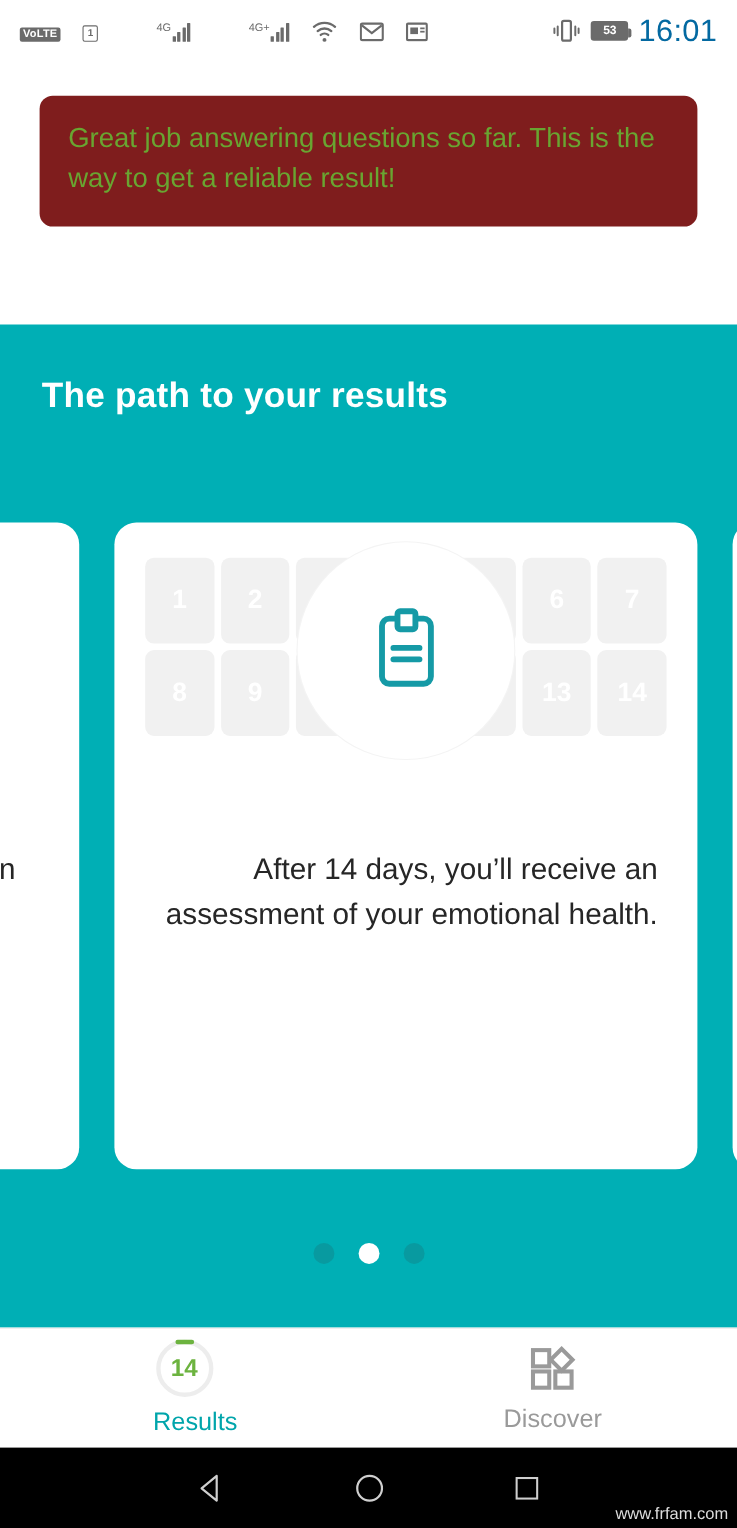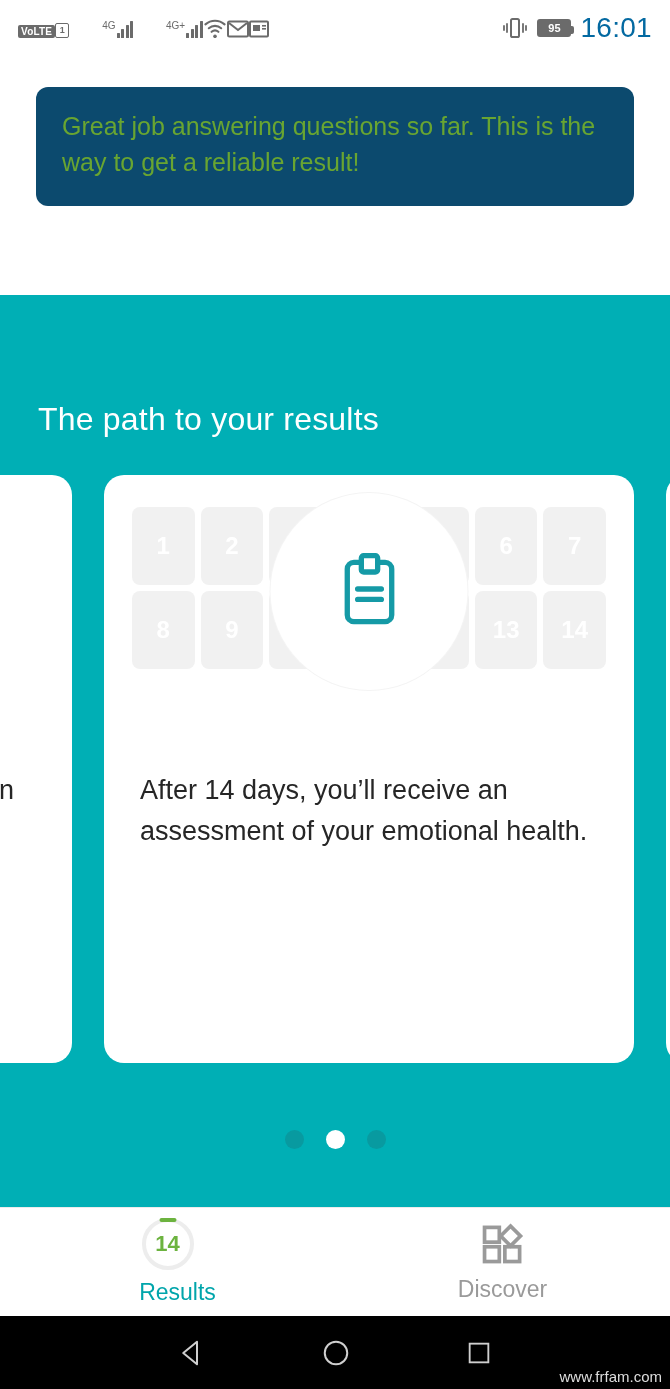--- a/index.html
+++ b/index.html
@@ -12,21 +12,21 @@
   }
 
   
   .statusbar{
     height:55px; width:100%;
     display:flex; align-items:center;
     padding:0 18px;
     background:#ffffff;
     color:#6b6b6b;
   }
-  .sb-left{ display:flex; align-items:flex-end; gap:0; flex:1; }
+  .sb-left{ display:flex; align-items:flex-end; gap:20px; flex:1; }
   .sb-right{ display:flex; align-items:center; gap:9px; }
   .volte{
     font-size:10px; font-weight:bold; color:#ffffff;
     background:#6b6b6b; border-radius:2px; padding:1px 3px;
     letter-spacing:.2px; line-height:1.1;
   }
   .sim1{
     font-size:9px; font-weight:bold; color:#6b6b6b;
     border:1.6px solid #6b6b6b; border-radius:2px;
     width:14px; height:15px; display:flex;
@@ -48,35 +48,35 @@
   }
   .battery:after{
     content:""; position:absolute; right:-5px; top:5px;
     width:3px; height:8px; background:#6b6b6b; border-radius:0 2px 2px 0;
   }
   .clock{ font-size:28px; color:#0369a1; letter-spacing:.3px; }
 
   
   .banner-wrap{ padding:32px 36px 0 36px; background:#ffffff; }
   .banner{
-    background:#0c4a6e; border-radius:12px;
+    background:#7f1d1d; border-radius:12px;
     padding:22px 37px 26px 26px;
   }
   .banner p{
     color:#69a531; font-size:25px; line-height:1.42;
   }
 
   
   .teal{
     position:absolute; left:0; right:0; top:295px; bottom:182px;
     background:#00afb5; overflow:hidden;
   }
   .teal h1{
-    color:#ffffff; font-size:32px; font-weight:normal;
-    padding:106px 0 0 38px; letter-spacing:.2px;
+    color:#ffffff; font-size:32px; font-weight:bold;
+    padding:46px 0 0 38px; letter-spacing:.2px;
   }
 
   
   .carousel{
     position:absolute; top:180px; left:0; right:0;
     display:flex; align-items:flex-start; gap:32px;
     padding-left:-28px;
   }
   .card{
     background:#ffffff; border-radius:20px;
@@ -99,21 +99,21 @@
   }
   .hero-circle{
     position:absolute; top:18px; left:50%; transform:translateX(-50%);
     width:197px; height:197px; border-radius:50%;
     background:#ffffff;
     display:flex; align-items:center; justify-content:center;
     box-shadow:0 0 0 1px #f4f4f4;
   }
   .card-text{
     position:absolute; top:295px; left:0; right:0;
-    padding:0 36px; text-align:left;
+    padding:0 36px; text-align:right;
     font-size:27px; line-height:1.5; color:#262626;
   }
   .side .card-text{ text-align:center; }
 
   
   .dots{
     position:absolute; left:0; right:0; bottom:58px;
     display:flex; justify-content:center; gap:22px;
   }
   .dot{ width:19px; height:19px; border-radius:50%; background:#089aa0; }
@@ -195,21 +195,21 @@
       <rect x="4" y="5" width="7" height="6" fill="#6b6b6b"></rect>
       <rect x="13" y="5" width="4" height="1.6" fill="#6b6b6b"></rect>
       <rect x="13" y="8" width="4" height="1.6" fill="#6b6b6b"></rect>
     </svg>
   </div>
   <div class="sb-right">
     <svg width="26" height="22" viewBox="0 0 26 22">
       <rect x="9" y="2" width="8" height="18" rx="1.6" stroke="#6b6b6b" stroke-width="2" fill="none"></rect>
       <path d="M5 7v8M2 9v4M21 7v8M24 9v4" stroke="#6b6b6b" stroke-width="1.8" stroke-linecap="round"></path>
     </svg>
-    <span class="battery">95</span>
+    <span class="battery">53</span>
     <span class="clock">16:01</span>
   </div>
 </div>
 
 <div class="banner-wrap">
   <div class="banner">
     <p>Great job answering questions so far. This is the way to get a reliable result!</p>
   </div>
 </div>
 

